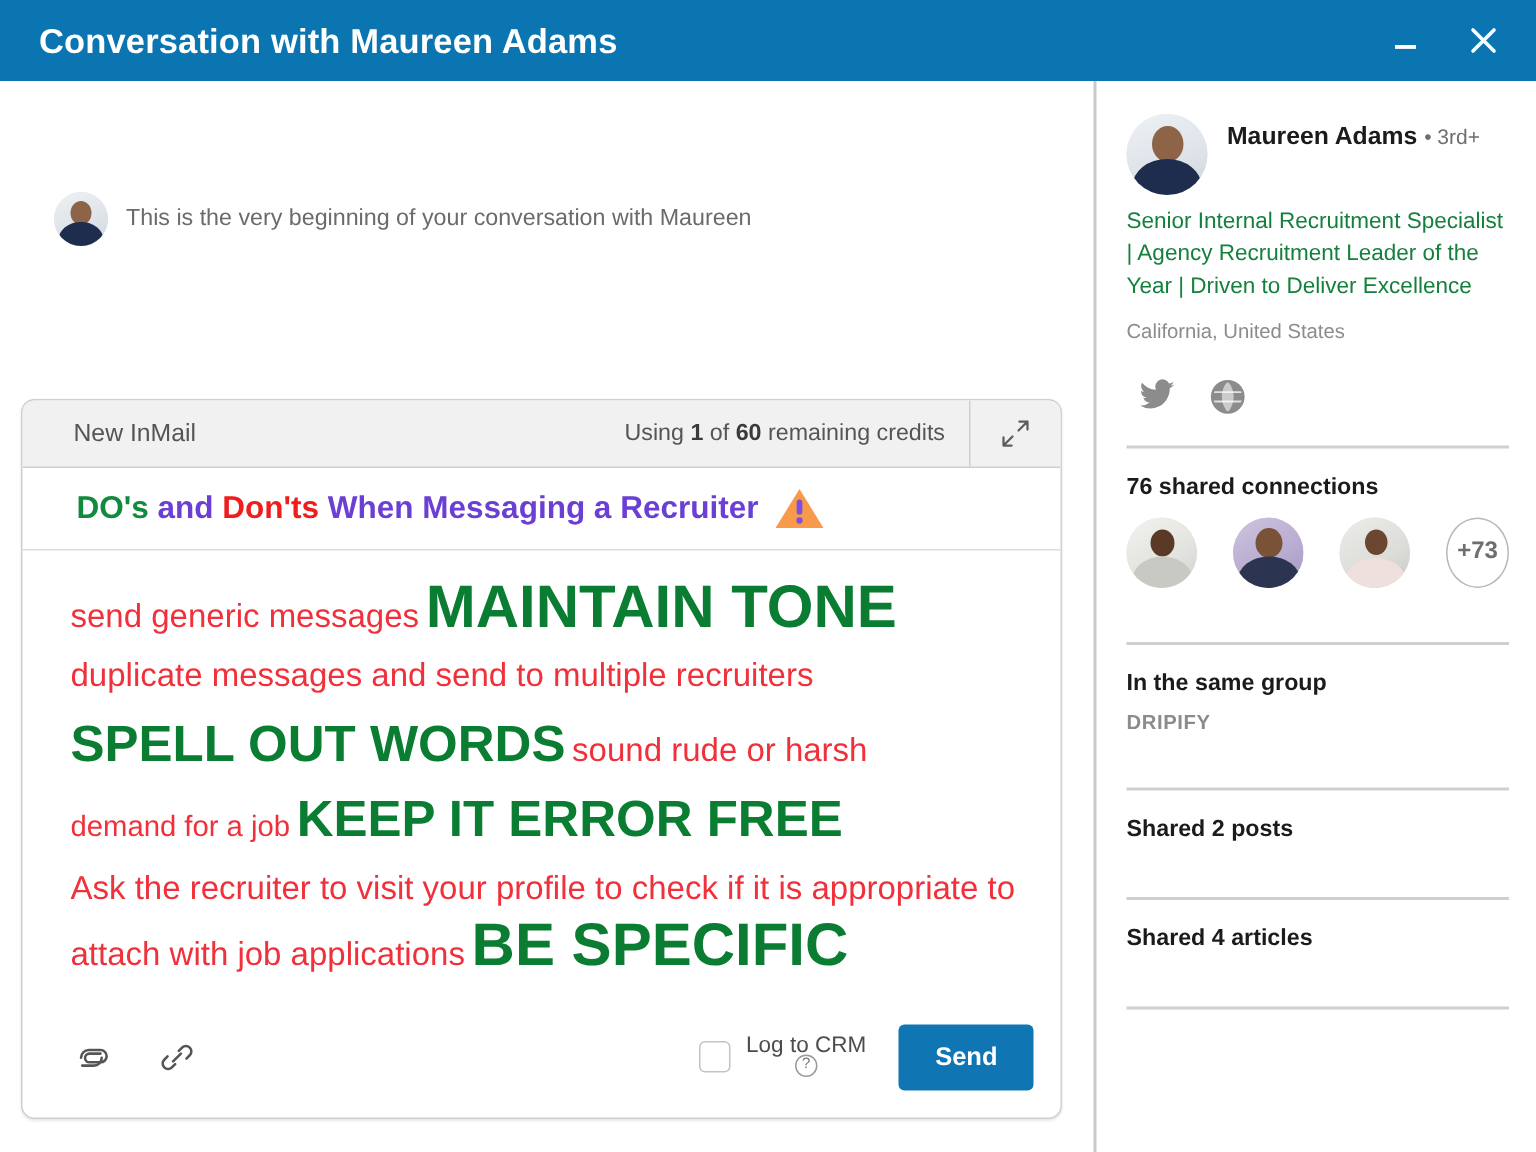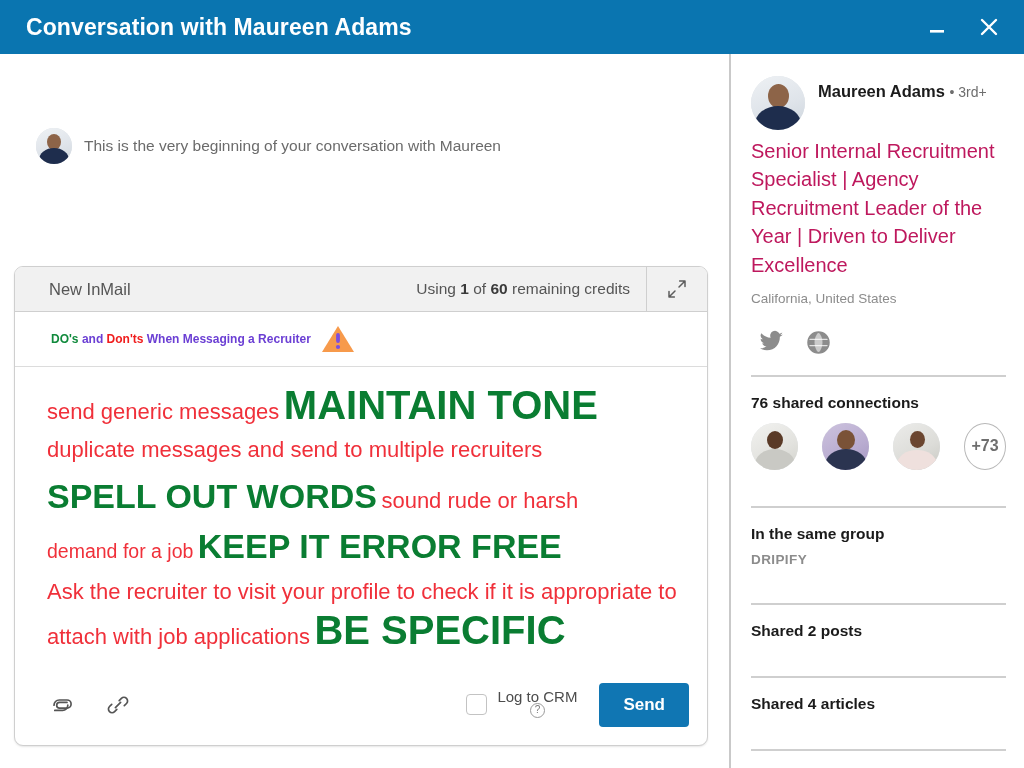--- a/index.html
+++ b/index.html
@@ -152,21 +152,21 @@
 
   .subject-row {
     display: flex;
     align-items: center;
     gap: 10px;
     padding: 13px 0 13px 36px;
     border-bottom: 1px solid #dcdcdc;
     height: 28px;
   }
   .subject-text {
-    font-size: 12px;
+    font-size: 21px;
     font-weight: bold;
     white-space: nowrap;
   }
   .sub-green { color: #108a3c; }
   .sub-purple { color: #6b3fd4; }
   .sub-red { color: #f01d1d; }
 
   .msg-body {
     padding: 18px 20px 10px 32px;
   }
@@ -263,22 +263,22 @@
   .prof-name {
     font-weight: bold;
     color: #1b1b1b;
   }
   .prof-degree {
     color: #6e6e6e;
     font-size: 14px;
     font-weight: normal;
   }
   .prof-headline {
-    font-size: 20px;
-    color: #be185d;
+    font-size: 15px;
+    color: #15803d;
     line-height: 1.42;
     margin-top: 7px;
   }
   .prof-location {
     font-size: 13.5px;
     color: #8c8c8c;
     margin-top: 12px;
   }
   .social-row {
     display: flex;

